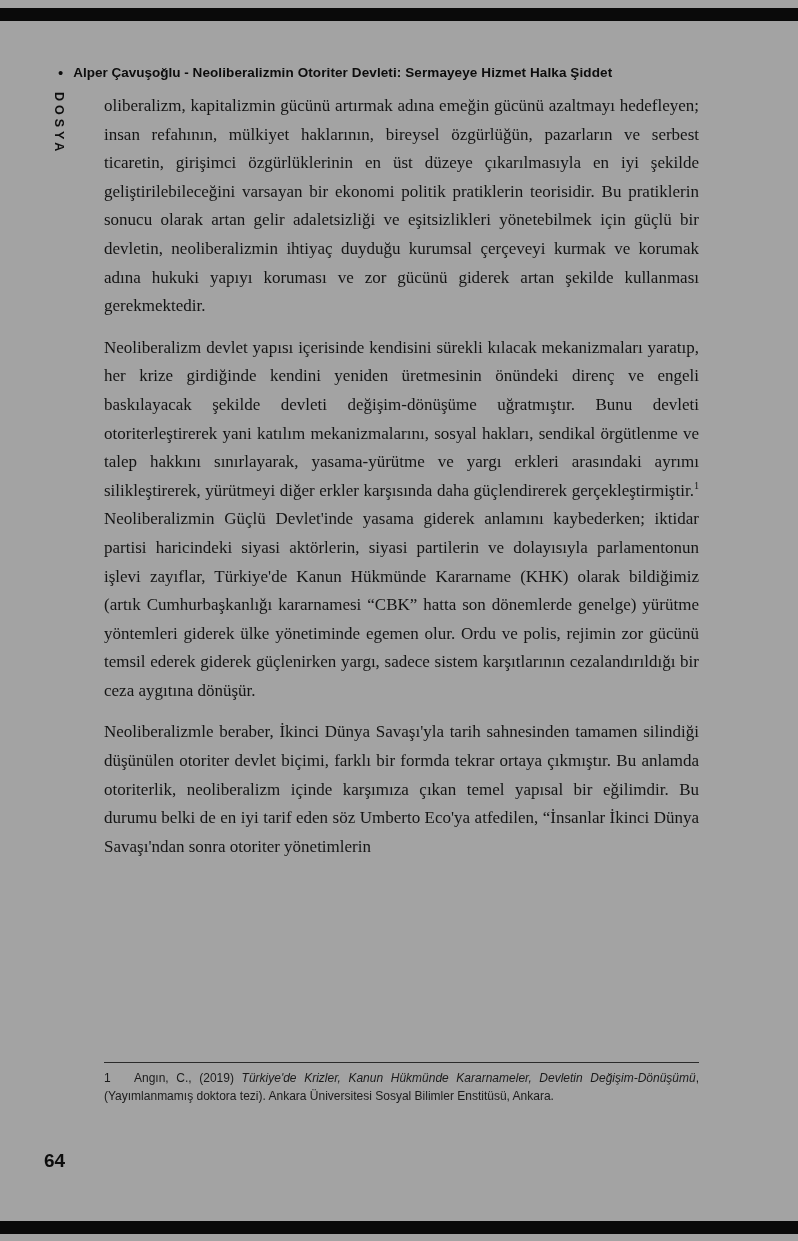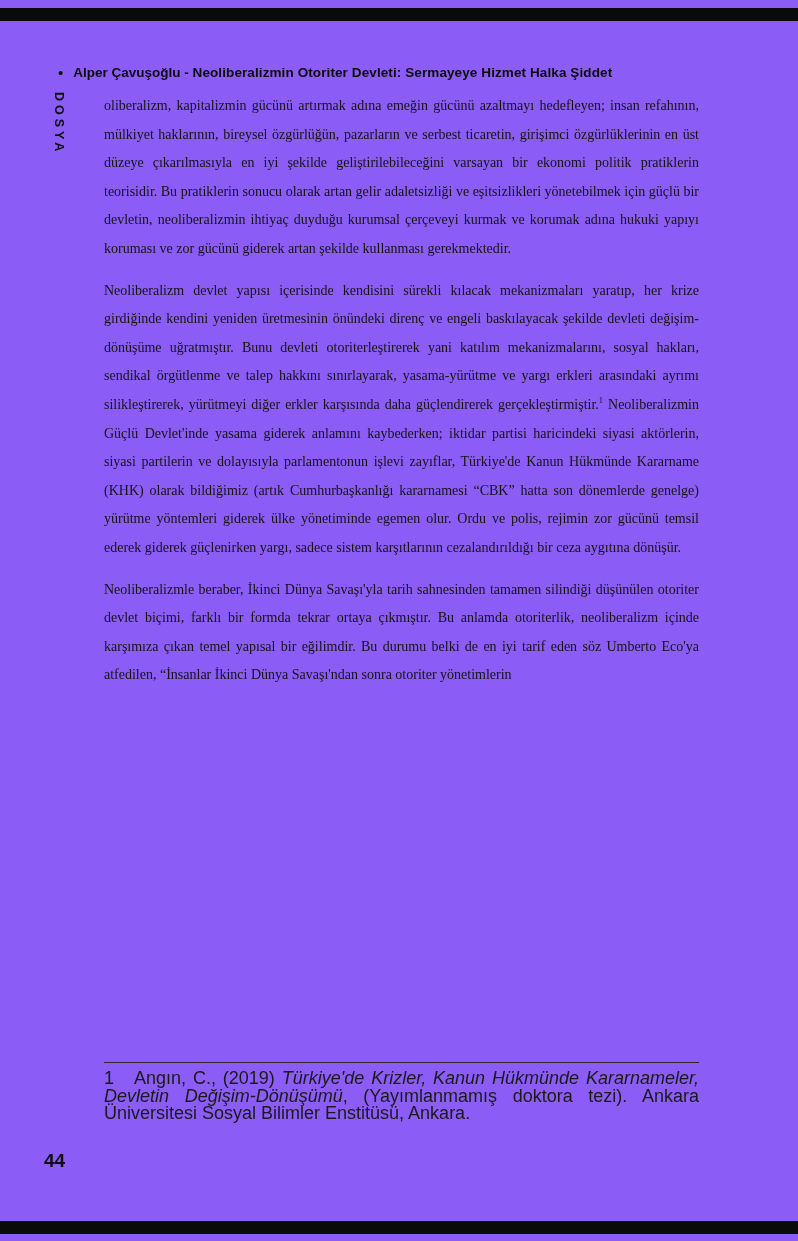--- a/index.html
+++ b/index.html
@@ -5,21 +5,21 @@
   html, body {
     margin: 0;
     padding: 0;
     background: #e8e8e8;
   }
   .page {
     position: relative;
     width: 798px;
     height: 1241px;
     margin: 0 auto;
-    background: #8b5cf6;
+    background: #a3a3a3;
     overflow: hidden;
     color: #141414;
   }
   .bar {
     position: absolute;
     left: 0;
     right: 0;
     height: 13px;
     background: #0a0a0a;
   }
@@ -57,21 +57,21 @@
     letter-spacing: 4px;
     color: #0d0d0d;
   }
 
   .article-body {
     position: absolute;
     left: 104px;
     top: 92px;
     width: 595px;
     font-family: "Liberation Serif", serif;
-    font-size: 14px;
+    font-size: 17px;
     line-height: 28.6px;
     text-align: justify;
     hyphens: auto;
     -webkit-hyphens: auto;
     color: #141414;
   }
   .article-body p {
     margin: 0 0 13px 0;
   }
   .article-body .italic { }
@@ -81,21 +81,21 @@
   }
 
   .footnote {
     position: absolute;
     left: 104px;
     top: 1062px;
     width: 595px;
     border-top: 1px solid #2a2a2a;
     padding-top: 7px;
     font-family: "Liberation Sans", sans-serif;
-    font-size: 18px;
+    font-size: 12px;
     line-height: 17.5px;
     text-align: justify;
     color: #1a1a1a;
   }
   .footnote .italic { font-style: italic; }
   .footnote .fn-num {
     display: inline-block;
     width: 30px;
   }
 
@@ -125,17 +125,17 @@
   <div class="article-body">
     <p><span>oliberalizm, kapitalizmin gücünü artırmak adına emeğin gücünü azaltmayı hedefleyen; insan refahının, mülkiyet haklarının, bireysel özgürlüğün, pazarların ve serbest ticaretin, girişimci özgürlüklerinin en üst düzeye çıkarılmasıyla en iyi şekilde geliştirilebileceğini varsayan bir ekonomi politik pratiklerin teorisidir. Bu pratiklerin sonucu olarak artan gelir adaletsizliği ve eşitsizlikleri yönetebilmek için güçlü bir devletin, neoliberalizmin ihtiyaç duyduğu kurumsal çerçeveyi kurmak ve korumak adına hukuki yapıyı koruması ve zor gücünü giderek artan şekilde kullanması gerekmektedir.</span></p>
     <p><span>Neoliberalizm devlet yapısı içerisinde kendisini sürekli kılacak mekanizmaları yaratıp, her krize girdiğinde kendini yeniden üretmesinin önündeki direnç ve engeli baskılayacak şekilde devleti değişim-dönüşüme uğratmıştır. Bunu devleti otoriterleştirerek yani katılım mekanizmalarını, sosyal hakları, sendikal örgütlenme ve talep hakkını sınırlayarak, yasama-yürütme ve yargı erkleri arasındaki ayrımı silikleştirerek, yürütmeyi diğer erkler karşısında daha güçlendirerek gerçekleştirmiştir.</span><sup>1</sup><span> Neoliberalizmin Güçlü Devlet'inde yasama giderek anlamını kaybederken; iktidar partisi haricindeki siyasi aktörlerin, siyasi partilerin ve dolayısıyla parlamentonun işlevi zayıflar, Türkiye'de Kanun Hükmünde Kararname (KHK) olarak bildiğimiz (</span><span class="italic">artık Cumhurbaşkanlığı kararnamesi “CBK” hatta son dönemlerde genelge</span><span>) yürütme yöntemleri giderek ülke yönetiminde egemen olur. Ordu ve polis, rejimin zor gücünü temsil ederek giderek güçlenirken yargı, sadece sistem karşıtlarının cezalandırıldığı bir ceza aygıtına dönüşür.</span></p>
     <p><span>Neoliberalizmle beraber, İkinci Dünya Savaşı'yla tarih sahnesinden tamamen silindiği düşünülen otoriter devlet biçimi, farklı bir formda tekrar ortaya çıkmıştır. Bu anlamda otoriterlik, neoliberalizm içinde karşımıza çıkan temel yapısal bir eğilimdir. Bu durumu belki de en iyi tarif eden söz Umberto Eco'ya atfedilen, “İnsanlar İkinci Dünya Savaşı'ndan sonra otoriter yönetimlerin</span></p>
   </div>
 
   <div class="footnote">
     <span class="fn-num">1</span><span><span>Angın, C., (2019) </span><span class="italic">Türkiye'de Krizler, Kanun Hükmünde Kararnameler, Devletin Değişim-Dönüşümü</span><span>, (Yayımlanmamış doktora tezi). Ankara Üniversitesi Sosyal Bilimler Enstitüsü, Ankara.</span></span>
   </div>
 
-  <div class="page-number">44</div>
+  <div class="page-number">64</div>
 
   <div class="bar bottom"></div>
 
 </div>
 
 </body></html>

